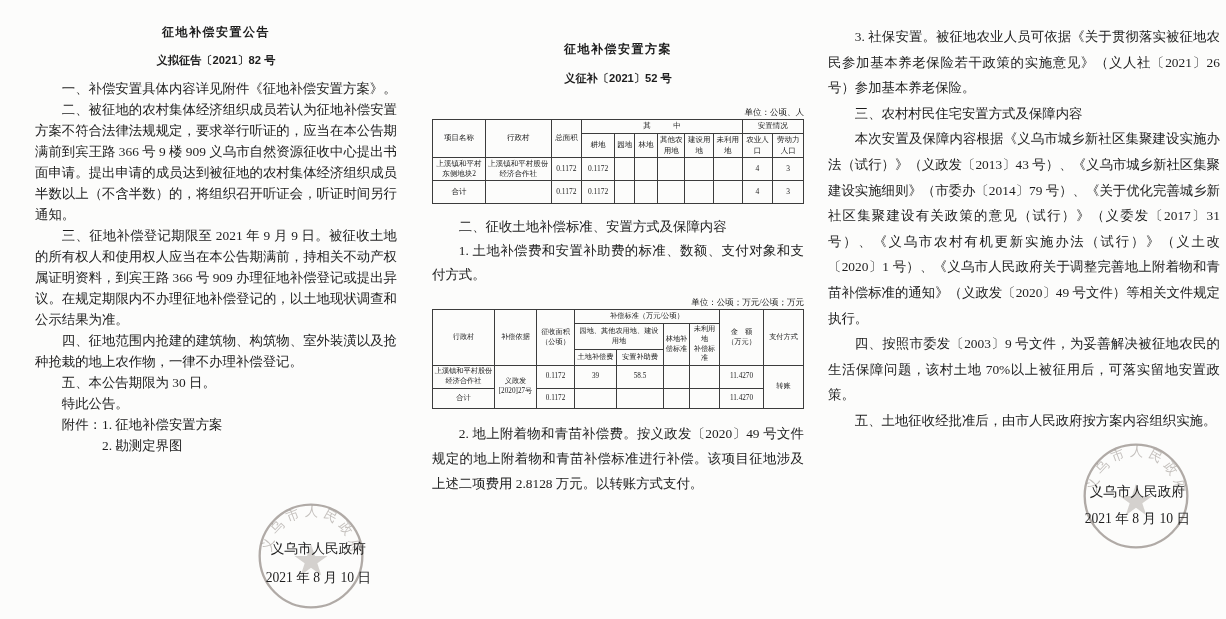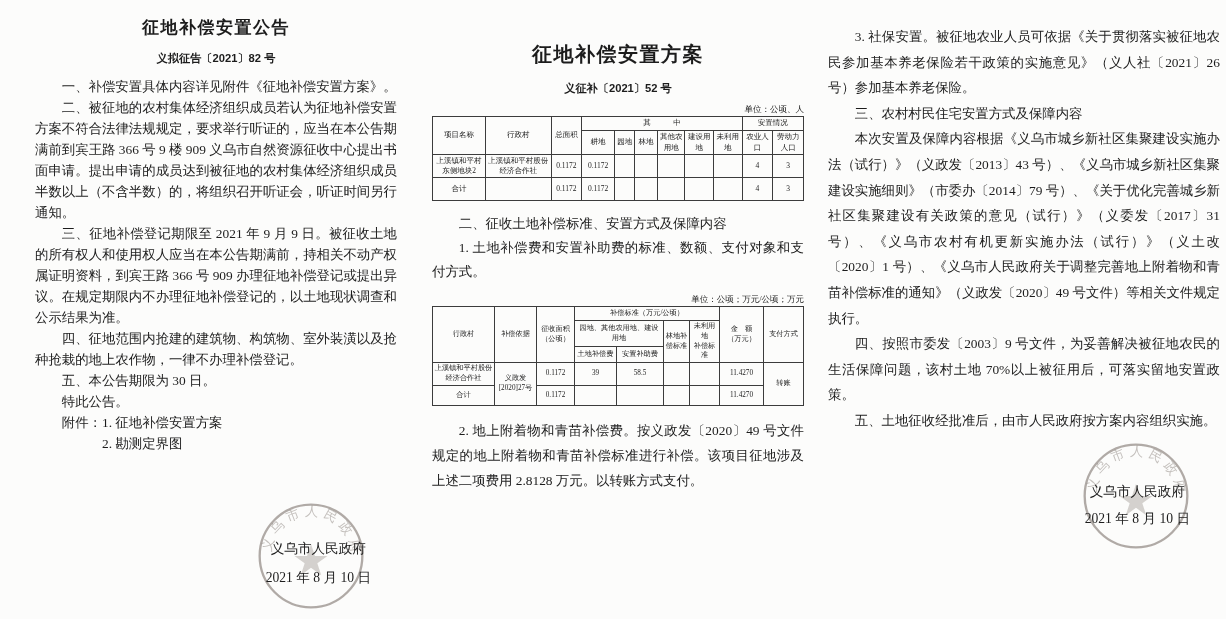--- a/index.html
+++ b/index.html
@@ -14,43 +14,43 @@
   }
   .page{position:absolute;top:0;height:619px;}
   #page1{left:35px;width:362px;}
   #page2{left:432px;width:372px;}
   #page3{left:828px;width:392px;}
 
   .doc-title{
     text-align:center;font-family:"Liberation Sans","DejaVu Sans",sans-serif;
     font-weight:bold;letter-spacing:1.5px;
   }
-  #page1 .doc-title{font-size:17px;padding-top:16px;font-family:Liberation Serif, serif;}
-  #page2 .doc-title{font-size:20px;padding-top:41px;}
+  #page1 .doc-title{font-size:12px;padding-top:24px;font-family:Liberation Serif, serif;}
+  #page2 .doc-title{font-size:12px;padding-top:41px;}
   .doc-num{
     text-align:center;font-family:"Liberation Sans","DejaVu Sans",sans-serif;
     font-weight:bold;font-size:11.2px;
   }
   #page1 .doc-num{margin-top:12px;}
   #page2 .doc-num{margin-top:13px;}
 
   .bodytext p{margin:0;text-indent:2em;text-align:justify;}
   #page1 .bodytext{margin-top:10px;font-size:13.4px;line-height:21px;}
   #page1 .attach2{text-indent:5em;}
   #page2 .blk{font-size:13.4px;line-height:24px;text-align:justify;}
   #page2 .blk p{margin:0;text-indent:2em;}
   #page2 .intro-blk{margin-top:16px;}
   #page2 .item2-blk{margin-top:12px;line-height:25px;}
   #page3 .bodytext{margin-top:24px;font-size:13.4px;line-height:25.6px;}
 
   .unit-note{
     font-size:8.5px;text-align:right;line-height:12px;
     font-family:"Liberation Serif","DejaVu Serif",serif;
   }
-  .unit-note.first{margin-top:7px;}
+  .unit-note.first{margin-top:20px;}
   .unit-note.second{margin-top:9px;}
 
   table{border-collapse:collapse;table-layout:fixed;margin-top:1px;}
   #table1{width:372px;font-size:7.5px;}
   #table2{width:371px;font-size:7.2px;}
   th,td{
     border:1px solid #3c3c3c;text-align:center;vertical-align:middle;
     padding:1px;font-weight:normal;white-space:pre-line;line-height:1.35;
     overflow:hidden;
   }

